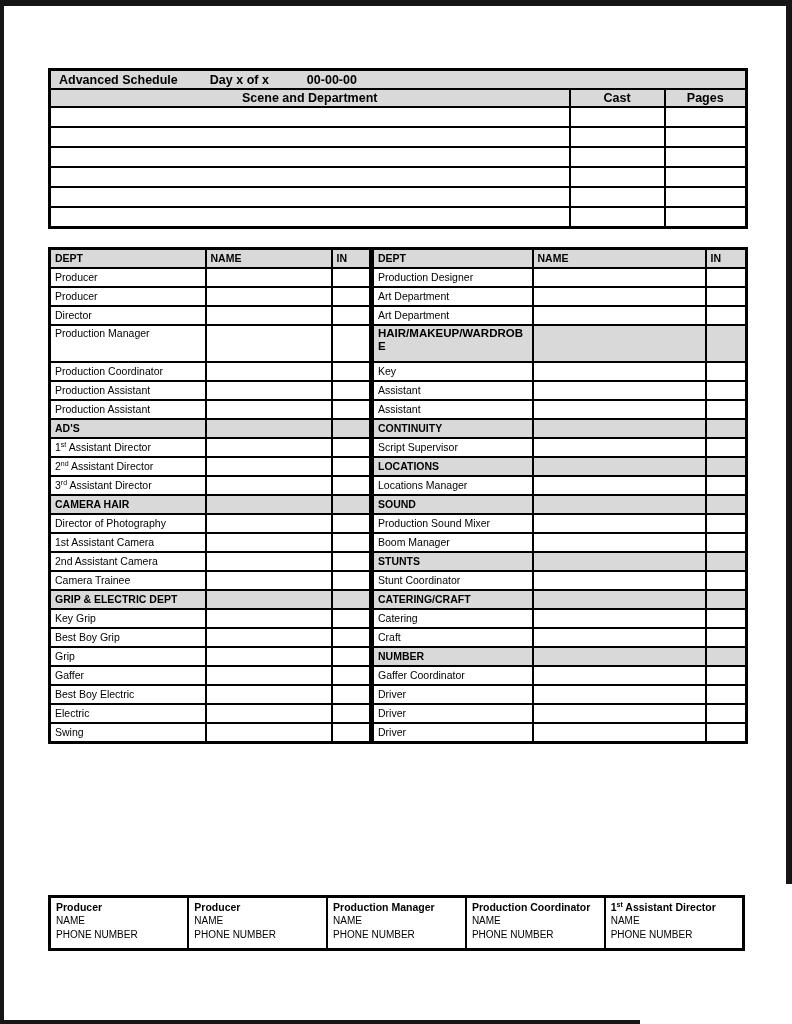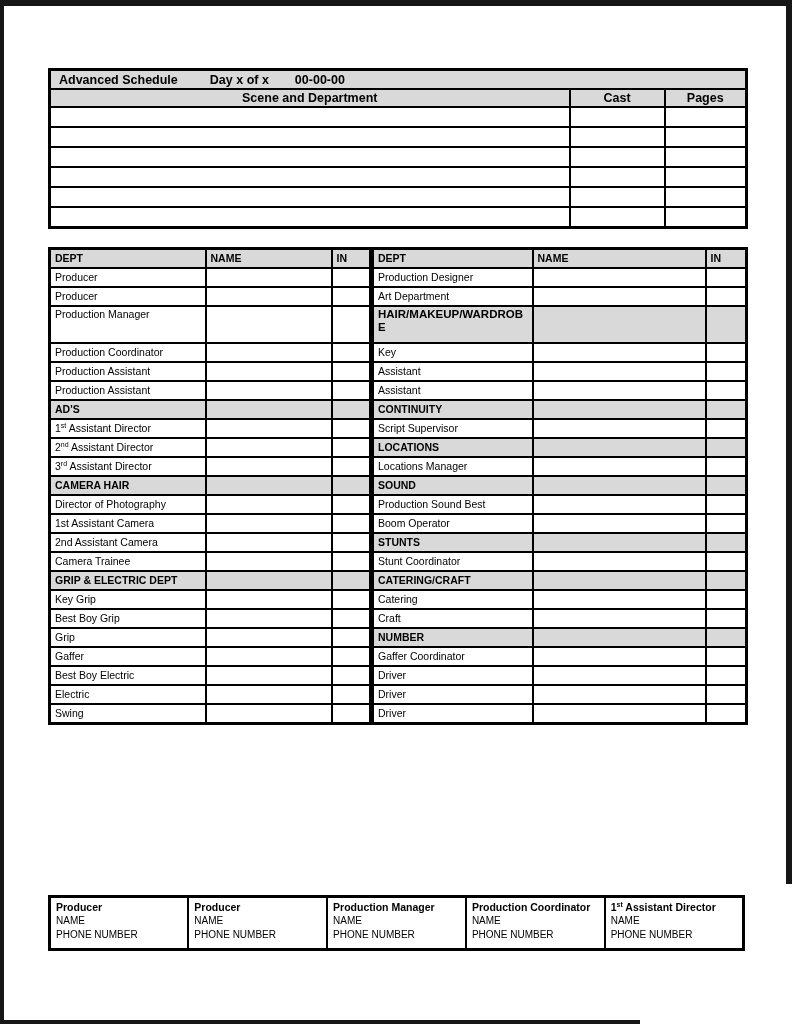--- a/index.html
+++ b/index.html
@@ -20,21 +20,21 @@
   table{border-collapse:collapse;table-layout:fixed;width:697px;}
   td{border:2px solid #000;padding:0 4px;overflow:hidden;vertical-align:middle;}
   .tbl{border:3px solid #000;}
   .gray{background:#d9d9d9;}
 
   
   .schedule td{font-size:12.5px;font-weight:bold;}
   .schedule .title-row td{height:17px;padding-left:8px;}
   .title-line{display:flex;align-items:center;}
   .title-line .t-day{margin-left:32px;}
-  .title-line .t-date{margin-left:26px;}
+  .title-line .t-date{margin-left:38px;}
   .schedule .head-row td{height:16px;text-align:center;}
   .schedule .fill-row td{height:18px;}
 
   
   .crew{margin-top:18px;}
   .crew td{font-size:10.5px;height:15px;line-height:1.15;padding:1px 4px;}
   .crew td:nth-child(4){border-left-width:5px;}
   .crew .hdr{font-weight:bold;}
   .crew .section{font-weight:bold;}
   .crew tr.tall td{height:33px;vertical-align:top;}
@@ -143,20 +143,28 @@
             <td class=""></td>
           </tr>
           <tr>
             <td class="role">Producer</td>
             <td class=""></td>
             <td class=""></td>
             <td class="role">Art Department</td>
             <td class=""></td>
             <td class=""></td>
           </tr>
+          <tr>
+            <td class="role">Director</td>
+            <td class=""></td>
+            <td class=""></td>
+            <td class="role">Art Department</td>
+            <td class=""></td>
+            <td class=""></td>
+          </tr>
           <tr class="tall">
             <td class="role">Production Manager</td>
             <td class=""></td>
             <td class=""></td>
             <td class="section gray">HAIR/MAKEUP/WARDROBE</td>
             <td class="gray"></td>
             <td class="gray"></td>
           </tr>
           <tr>
             <td class="role">Production Coordinator</td>
@@ -219,29 +227,29 @@
             <td class="gray"></td>
             <td class="gray"></td>
             <td class="section gray">SOUND</td>
             <td class="gray"></td>
             <td class="gray"></td>
           </tr>
           <tr>
             <td class="role">Director of Photography</td>
             <td class=""></td>
             <td class=""></td>
-            <td class="role">Production Sound Best</td>
+            <td class="role">Production Sound Mixer</td>
             <td class=""></td>
             <td class=""></td>
           </tr>
           <tr>
             <td class="role">1st Assistant Camera</td>
             <td class=""></td>
             <td class=""></td>
-            <td class="role">Boom Operator</td>
+            <td class="role">Boom Manager</td>
             <td class=""></td>
             <td class=""></td>
           </tr>
           <tr>
             <td class="role">2nd Assistant Camera</td>
             <td class=""></td>
             <td class=""></td>
             <td class="section gray">STUNTS</td>
             <td class="gray"></td>
             <td class="gray"></td>

